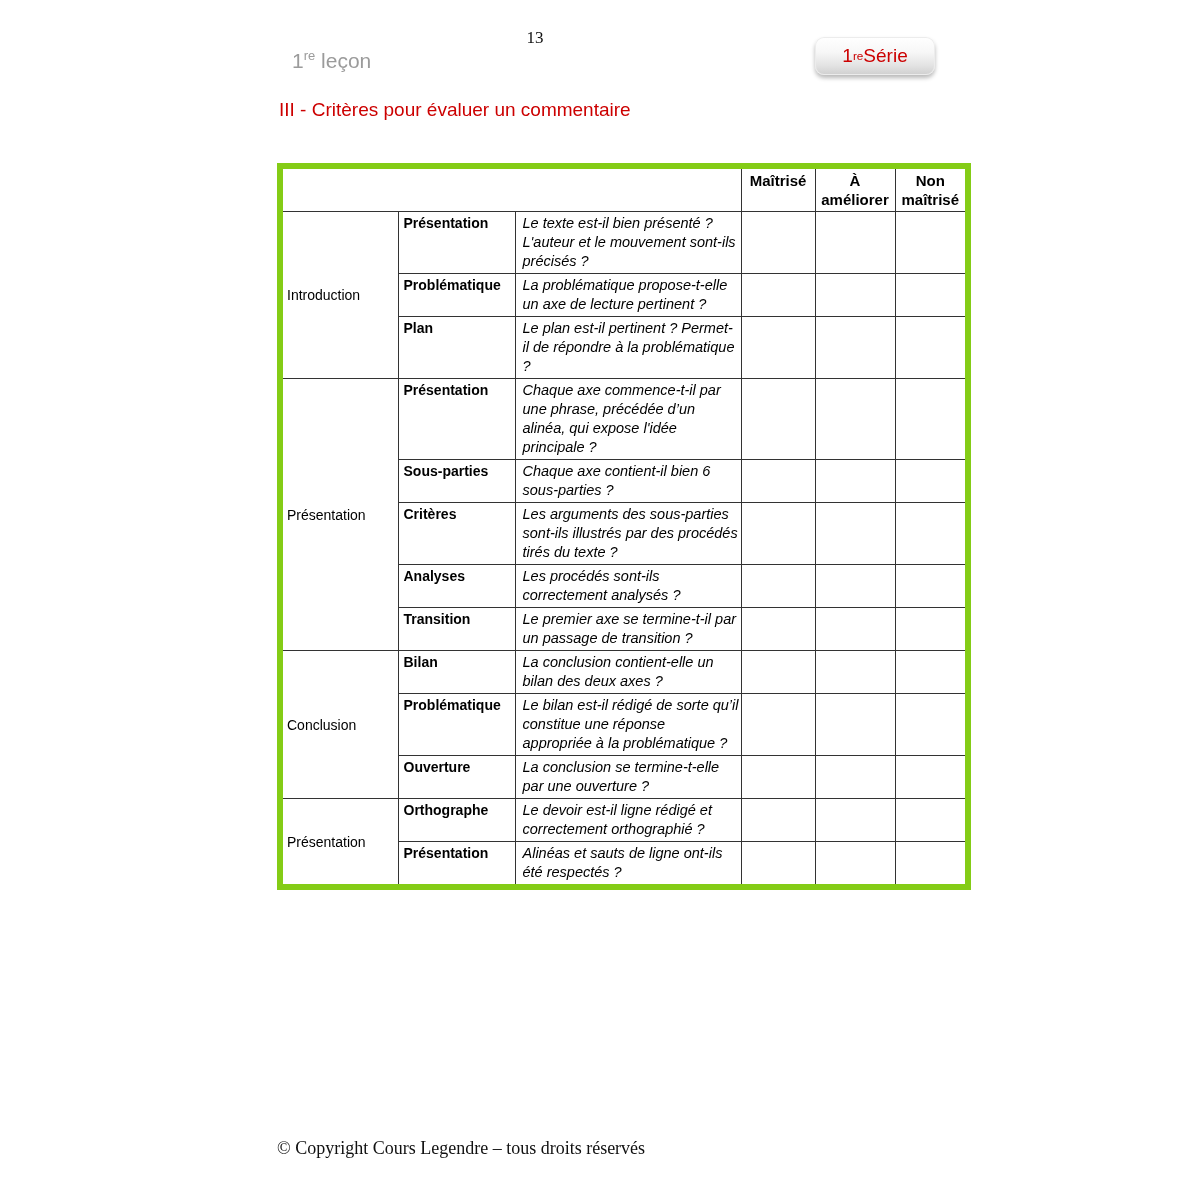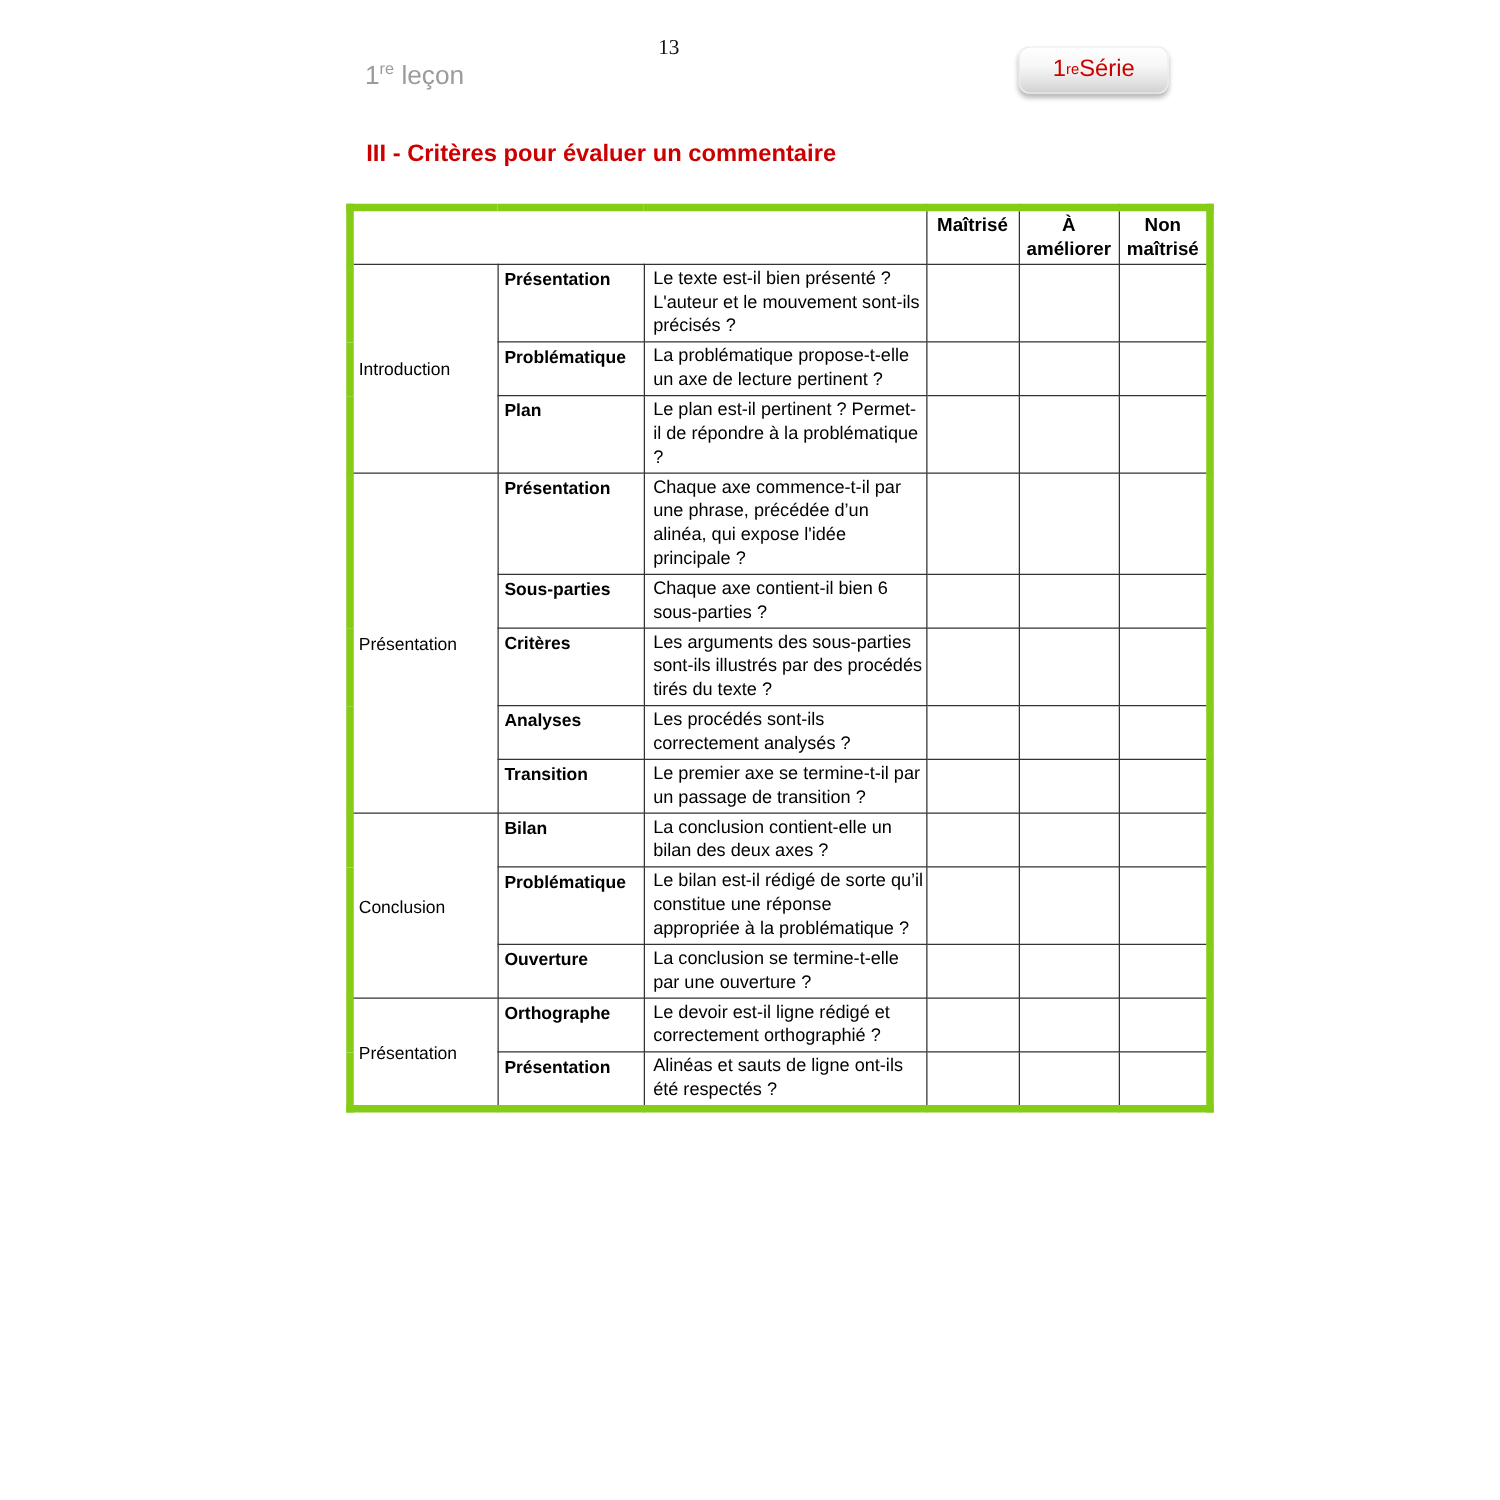--- a/index.html
+++ b/index.html
@@ -33,22 +33,22 @@
     position:absolute; left:815px; top:37px;
     width:120px; height:38px;
     border-radius:9px;
     background:linear-gradient(180deg,#ffffff 0%,#f7f7f7 40%,#e3e3e3 75%,#cfcfcf 100%);
     box-shadow:0 3px 4px rgba(0,0,0,0.28), inset 0 0 0 1px #ececec;
     display:flex; align-items:center; justify-content:center;
     color:#cc0000; font-size:19px;
   }
   .section-title {
     position:absolute; left:277px; top:97px;
-    margin:16px;
-    font-size:19px; font-weight:bold; color:#cc0000;
+    margin:2px;
+    font-size:19px; font-weight:normal; color:#cc0000;
   }
 
   
   .criteria-table {
     position:absolute; left:277px; top:163px;
     width:688px;
     border-collapse:collapse;
     table-layout:fixed;
     border:6px solid #84cc16;
   }
@@ -68,21 +68,21 @@
     padding:2px 2px 2px 4px; line-height:18px;
   }
   .criterion-cell {
     font-size:14px; font-weight:bold;
     vertical-align:top; text-align:left;
     padding:2px 2px 2px 5px; line-height:19px;
   }
   .question-cell {
     font-size:14.5px;
     vertical-align:top; text-align:left;
-    padding:2px 2px 2px 7px; line-height:19px;
+    padding:2px 2px 2px 7px; line-height:19px;font-style:italic;
   }
   .mark-cell { background:#ffffff; }
 
   
   .copyright-footer {
     position:absolute; left:277px; top:1138px;
     font-family:"Liberation Serif", serif;
     font-size:18px; color:#111;
   }
 </style>
@@ -212,14 +212,15 @@
         <tr>
           <td class="criterion-cell">Présentation</td>
           <td class="question-cell">Alinéas et sauts de ligne ont-ils été respectés ?</td>
           <td class="mark-cell"></td>
           <td class="mark-cell"></td>
           <td class="mark-cell"></td>
         </tr>
       </tbody>
   </table>
 
+  <div class="copyright-footer">© Copyright Cours Legendre – tous droits réservés</div>
 
 </div>
 
 </body></html>

